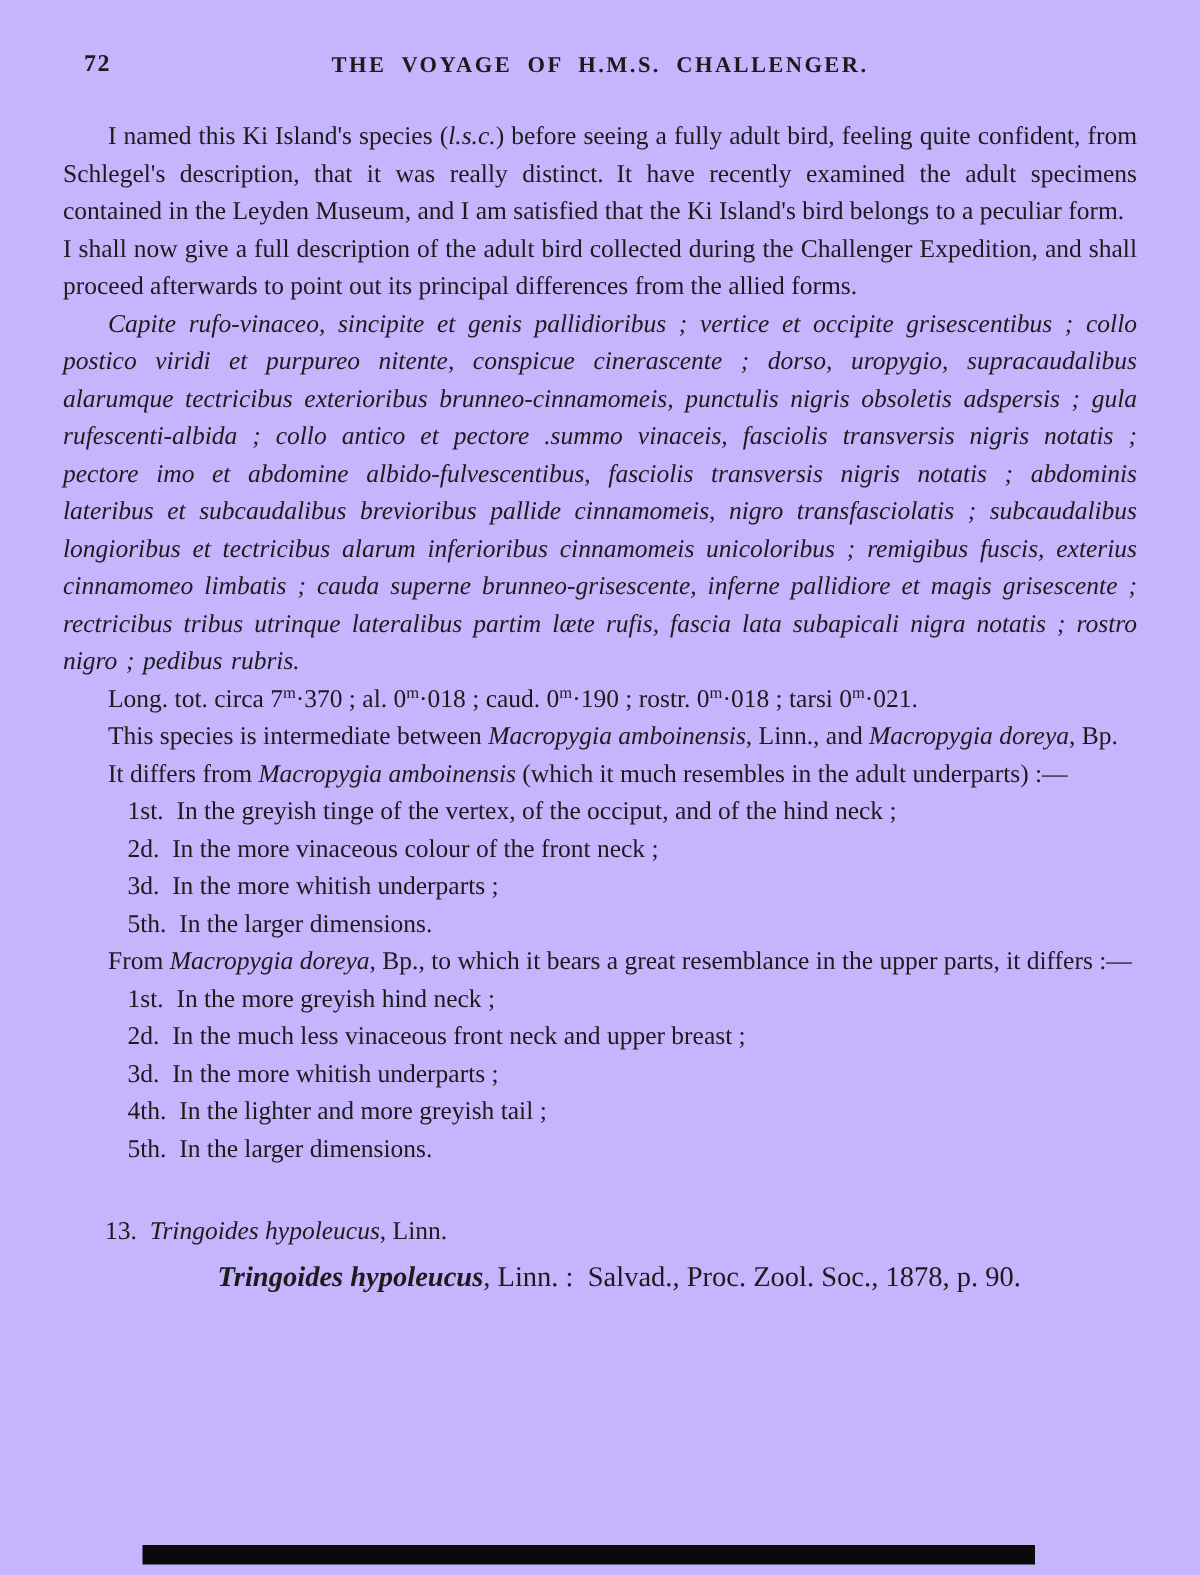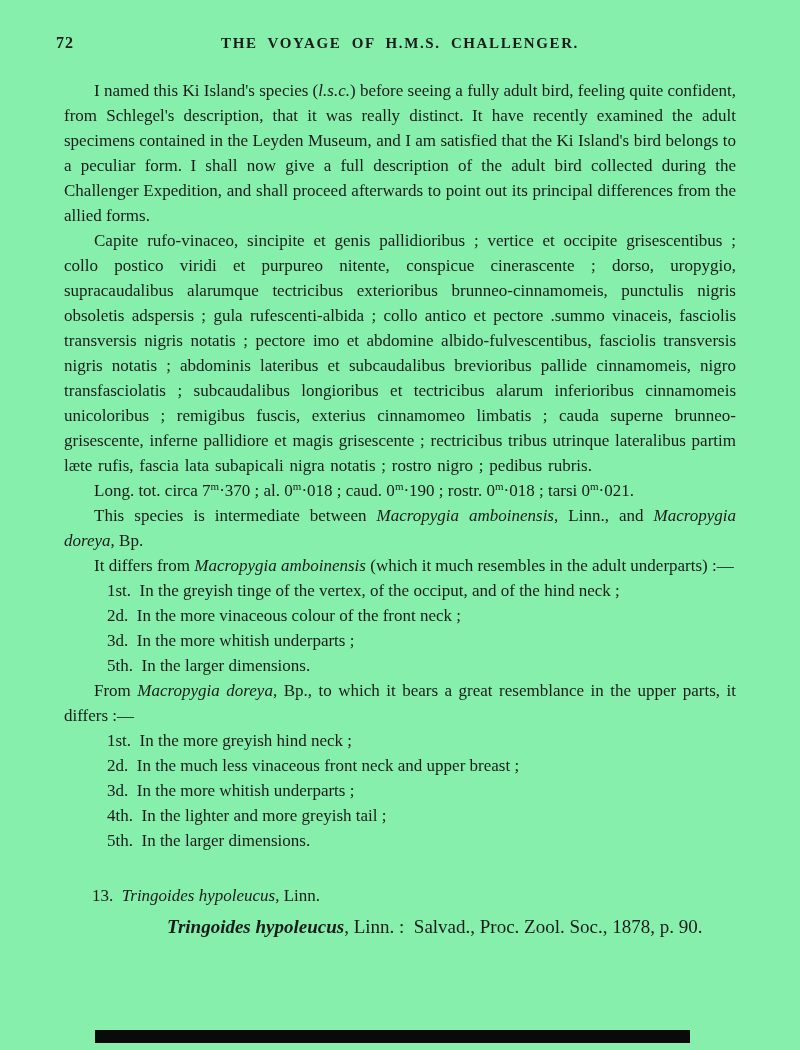--- a/index.html
+++ b/index.html
@@ -4,21 +4,21 @@
 <style>
   html, body {
     margin: 0;
     padding: 0;
     background: #ffffff;
   }
   .page {
     position: relative;
     width: 800px;
     height: 1050px;
-    background: #86efac;
+    background: #c4b5fd;
     color: #1b1b1b;
     font-family: "Liberation Serif", "DejaVu Serif", serif;
     font-size: 17px;
     line-height: 25px;
     overflow: hidden;
     box-sizing: border-box;
   }
   .header {
     position: relative;
     padding-top: 30px;
@@ -34,31 +34,32 @@
     letter-spacing: 1px;
   }
   .running-title {
     font-size: 15px;
     font-weight: bold;
     letter-spacing: 1.6px;
     word-spacing: 5px;
   }
   .body-text {
     margin-top: 26px;
-    padding: 0 64px;
+    padding: 0 42px;
   }
   .para {
     margin: 0;
     text-align: justify;
   }
   .indent {
     text-indent: 30px;
   }
   .latin {
     word-spacing: 1.5px;
+    font-style: italic;
   }
   .list-line {
     margin-left: 43px;
     text-align: left;
   }
   .species-section {
     margin-top: 30px;
   }
   .species-heading {
     margin: 12px 0 0 28px;

